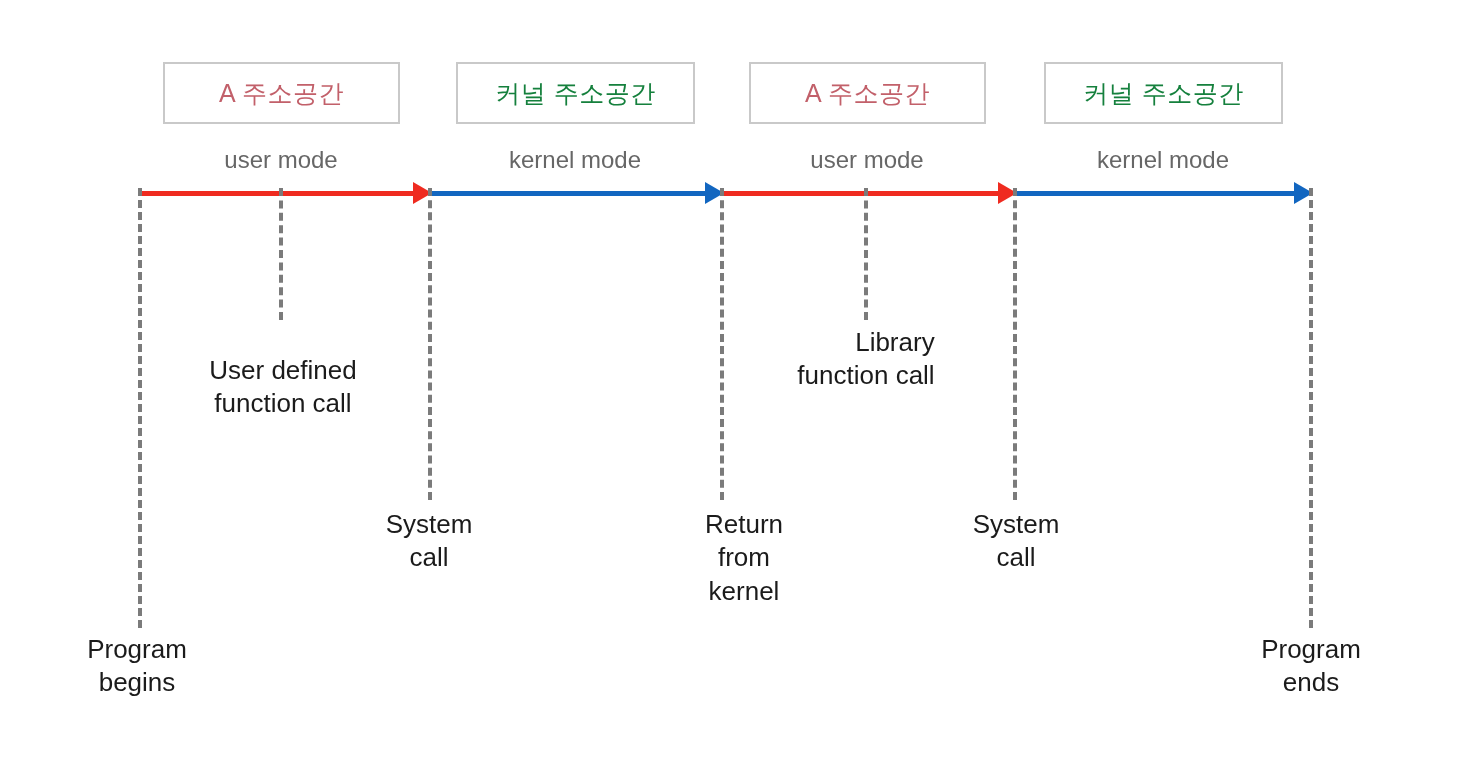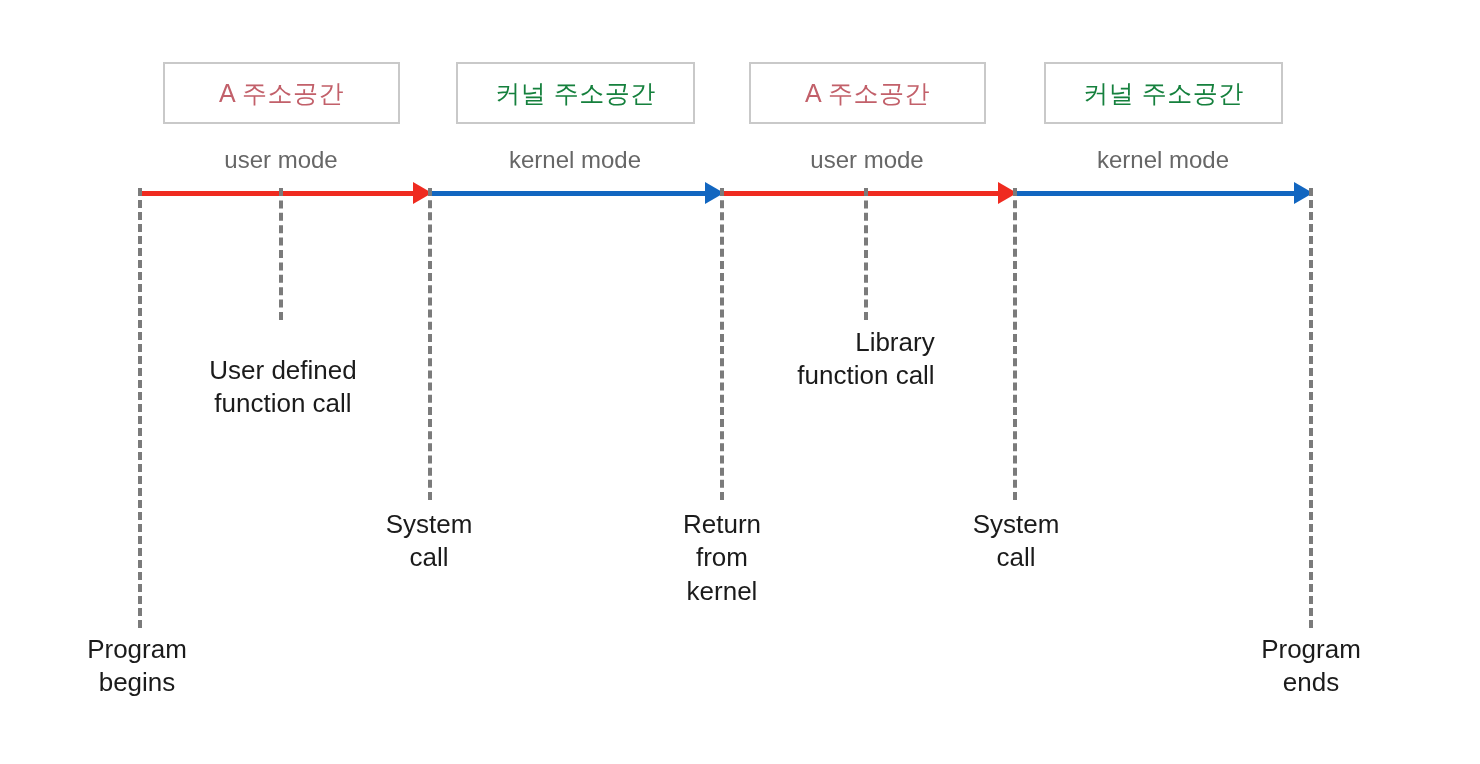--- a/index.html
+++ b/index.html
@@ -125,21 +125,21 @@
       <div class="dashline" style="left: 1309px; top: 188px; height: 440px;"></div>
     </div>
 
   <div id="annot-layer">
       <div class="annot" style="left: 283px; top: 326px; margin-top: 28px;">User defined
 function call</div>
       <div class="annot" style="left: 866px; top: 326px; text-align: right;">Library
 function call</div>
       <div class="annot" style="left: 429px; top: 508px;">System
 call</div>
-      <div class="annot" style="left: 722px; top: 508px;">Return
+      <div class="annot" style="left: 744px; top: 508px;">Return
 from
 kernel</div>
       <div class="annot" style="left: 1016px; top: 508px;">System
 call</div>
       <div class="annot" style="left: 137px; top: 633px;">Program
 begins</div>
       <div class="annot" style="left: 1311px; top: 633px;">Program
 ends</div>
     </div>
 

